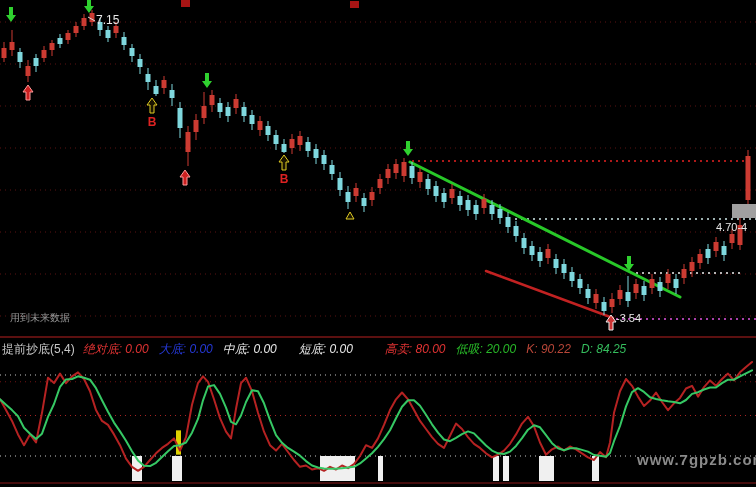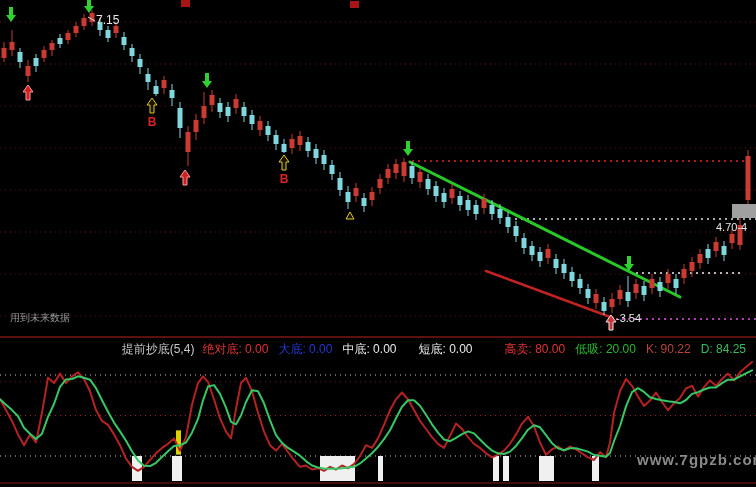--- a/index.html
+++ b/index.html
@@ -4,22 +4,22 @@
 <style>
   html,body{margin:0;padding:0;background:#000;}
   #app{position:relative;width:756px;height:487px;background:#000;overflow:hidden;
        font-family:"Liberation Sans",sans-serif;}
   #main-chart,#osc-chart{position:absolute;left:0;display:block;}
   #main-chart{top:0;}
   #osc-chart{top:360px;}
   #sep-line{position:absolute;left:0;top:336px;width:756px;height:2px;background:#5c1010;}
   #future-warning{position:absolute;left:10px;top:311px;font-size:10px;color:#9a9a9a;}
   #indicator-bar{position:absolute;left:0;top:338px;width:756px;height:22px;background:#000;
-                 display:flex;align-items:center;font-size:12px;white-space:nowrap;justify-content:flex-end;}
-  #indicator-bar .fld{margin-right:10px;}
+                 display:flex;align-items:center;font-size:12px;white-space:nowrap;}
+  #indicator-bar .fld{margin-right:10px;font-style:italic;}
   #indicator-bar .fld.sp{margin-right:32px;margin-left:12px;}
   #indicator-name{color:#c8c8c8;margin:0 8px 0 2px;}
   #watermark{position:absolute;left:637px;top:451px;font-size:15px;font-weight:bold;
              color:#8a8a8a;letter-spacing:1px;}
 </style>
 </head>
 <body>
 <div id="app">
 
 <svg id="main-chart" width="756" height="338">

